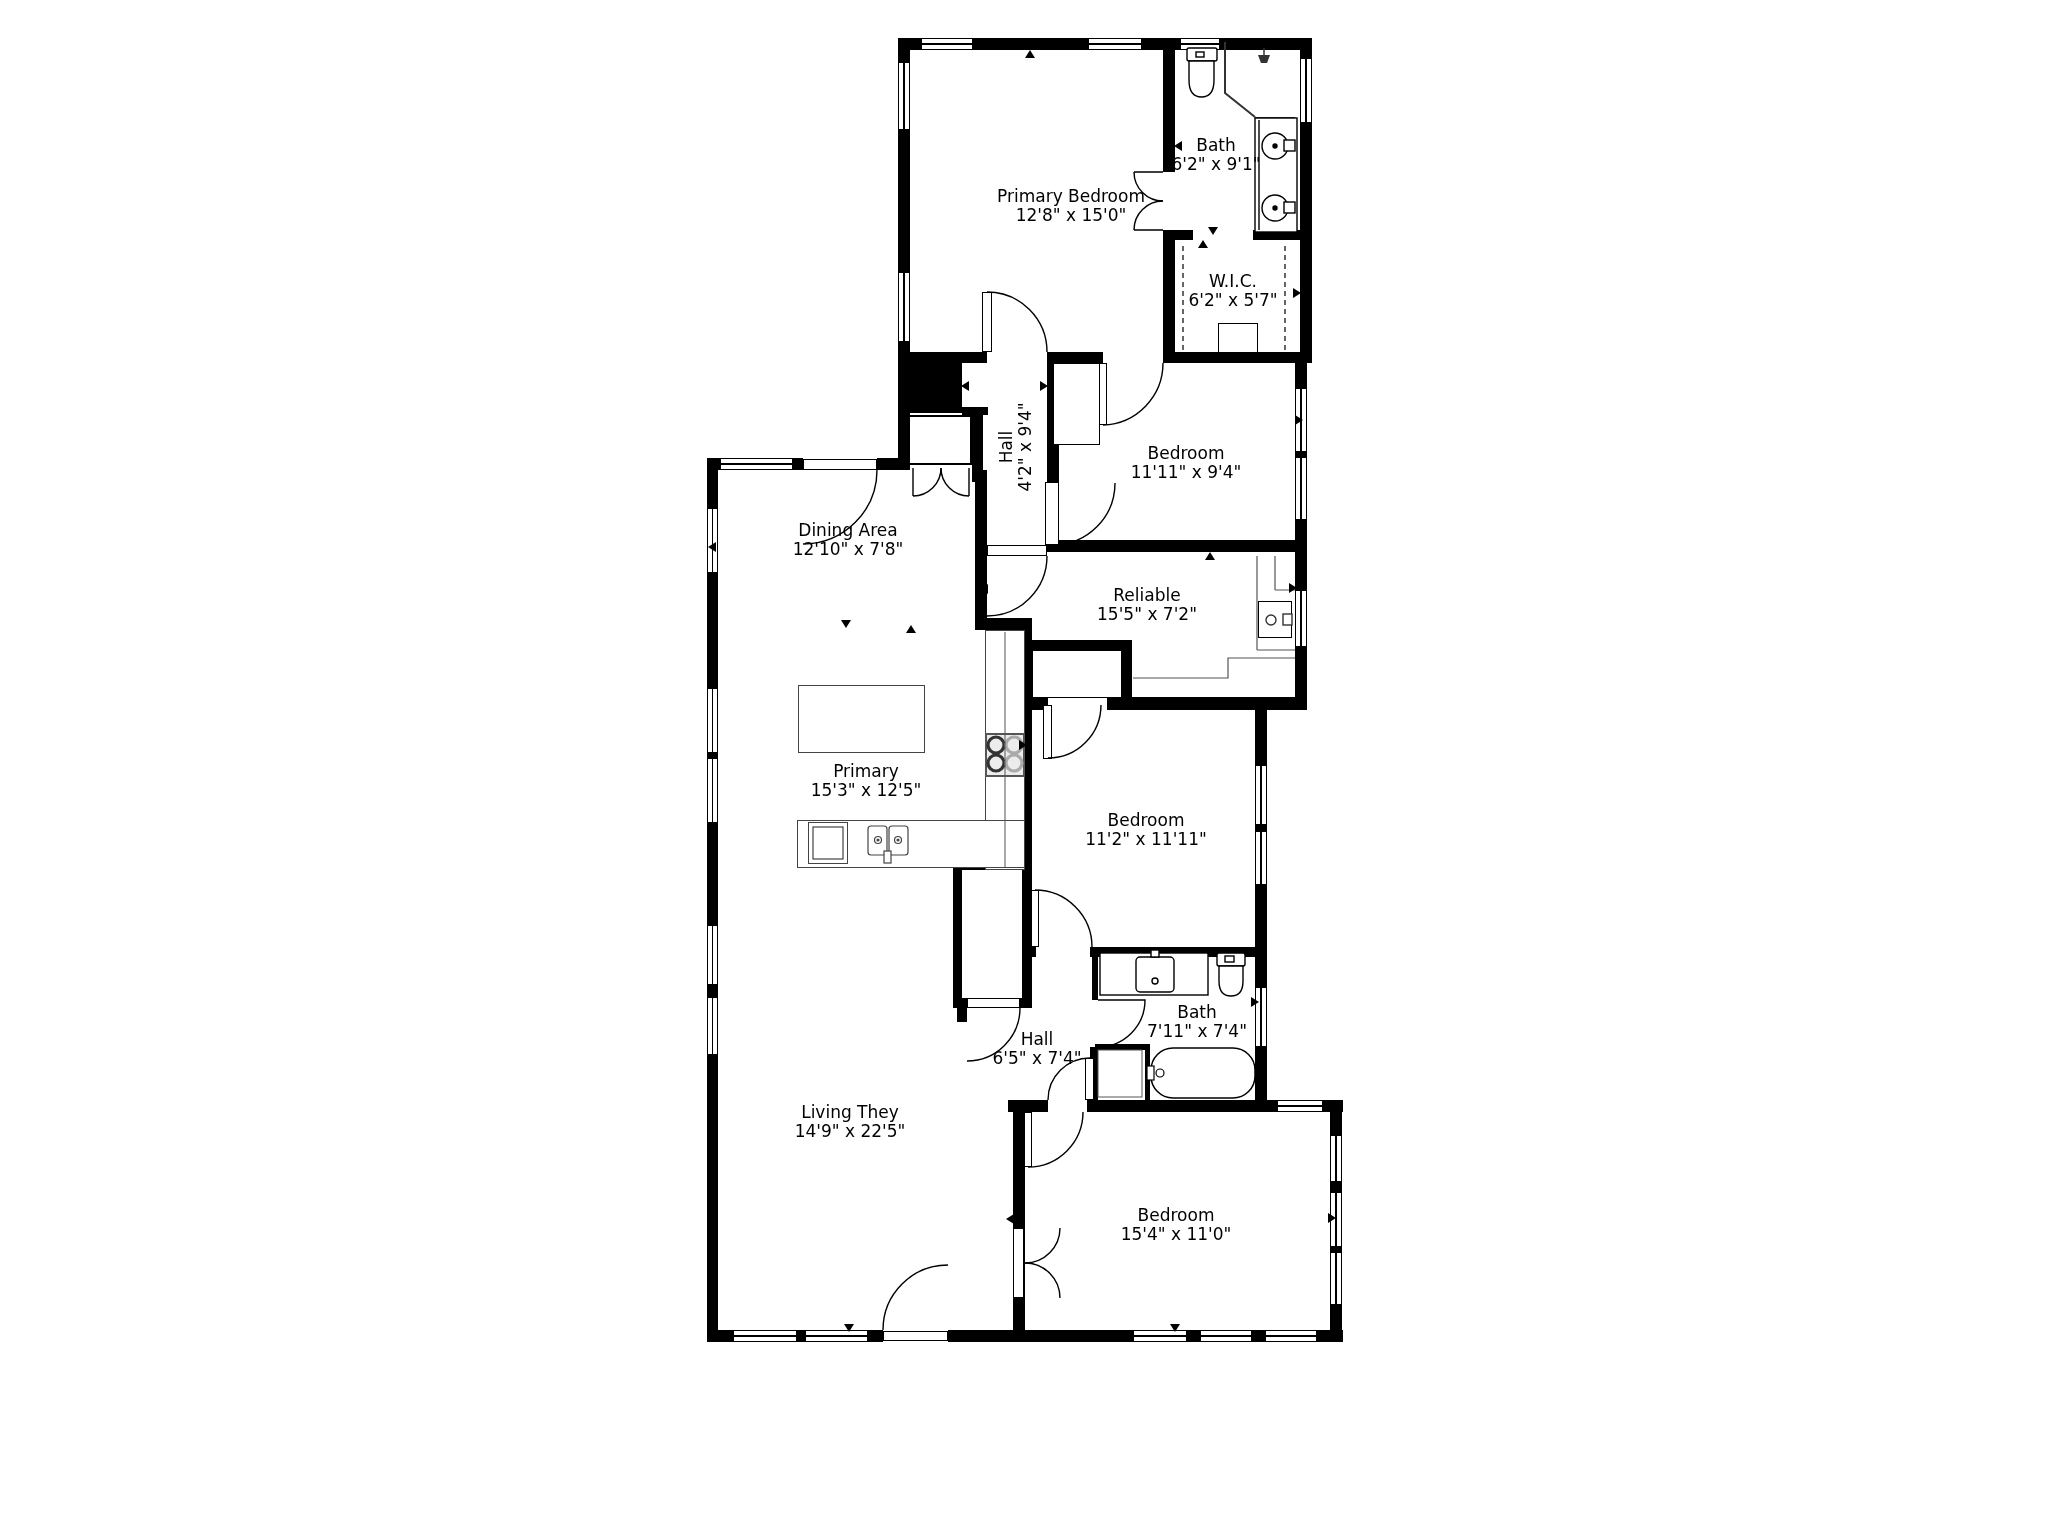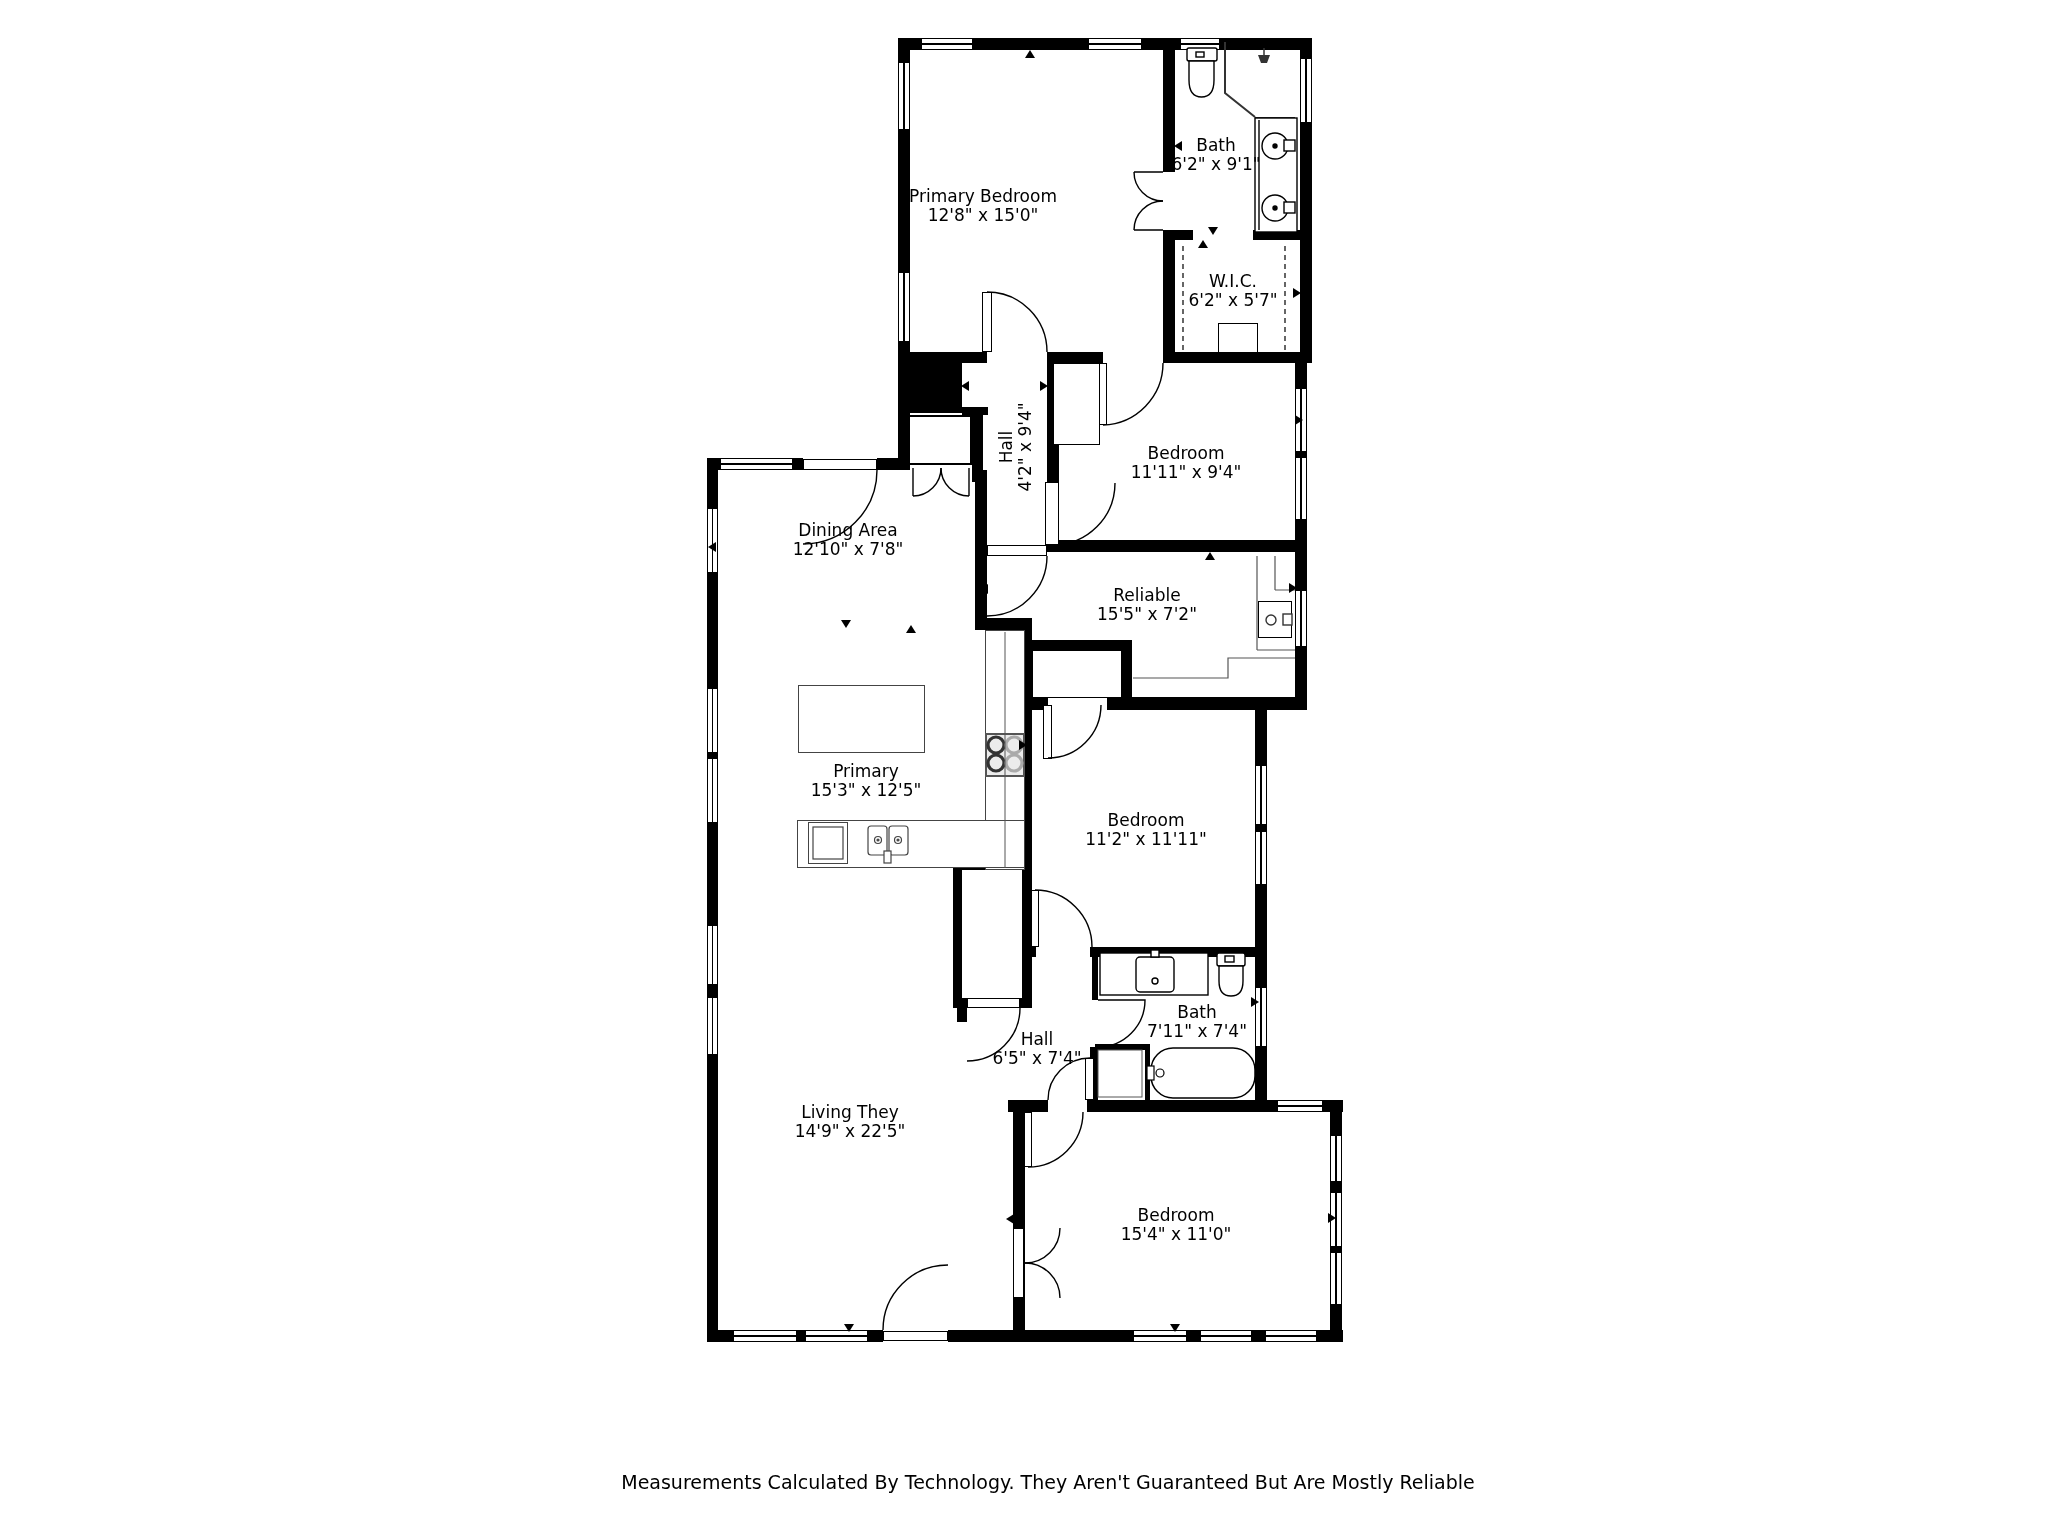--- a/index.html
+++ b/index.html
@@ -249,21 +249,21 @@
   <div class="ar d" style="left:1240px;top:703px"></div>
   <div class="ar l" style="left:712px;top:1217px"></div>
   <div class="ar l" style="left:1010px;top:1219px"></div>
   <div class="ar r" style="left:1021px;top:1219px"></div>
   <div class="ar r" style="left:1255px;top:1002px"></div>
   <div class="ar d" style="left:1177px;top:1108px"></div>
   <div class="ar r" style="left:1332px;top:1218px"></div>
   <div class="ar d" style="left:1175px;top:1328px"></div>
   <div class="ar d" style="left:849px;top:1328px"></div>
 
-  <div class="room-label" style="left:983px;top:206px">
+  <div class="room-label" style="left:1071px;top:206px">
     <div>Primary Bedroom</div>
     <div>12'8" x 15'0"</div>
   </div>
   <div class="room-label" style="left:1216px;top:155px">
     <div>Bath</div>
     <div>6'2" x 9'1"</div>
   </div>
   <div class="room-label" style="left:1233px;top:291px">
     <div>W.I.C.</div>
     <div>6'2" x 5'7"</div>
@@ -302,15 +302,14 @@
   </div>
   <div class="room-label" style="left:850px;top:1122px">
     <div>Living They</div>
     <div>14'9" x 22'5"</div>
   </div>
   <div class="room-label" style="left:1176px;top:1225px">
     <div>Bedroom</div>
     <div>15'4" x 11'0"</div>
   </div>
 
-  <div id="footer">Measurements Calculated By Technology. They Aren't Guaranteed But Are Mostly Reliable</div>
 
 </div>
 
 </body></html>

